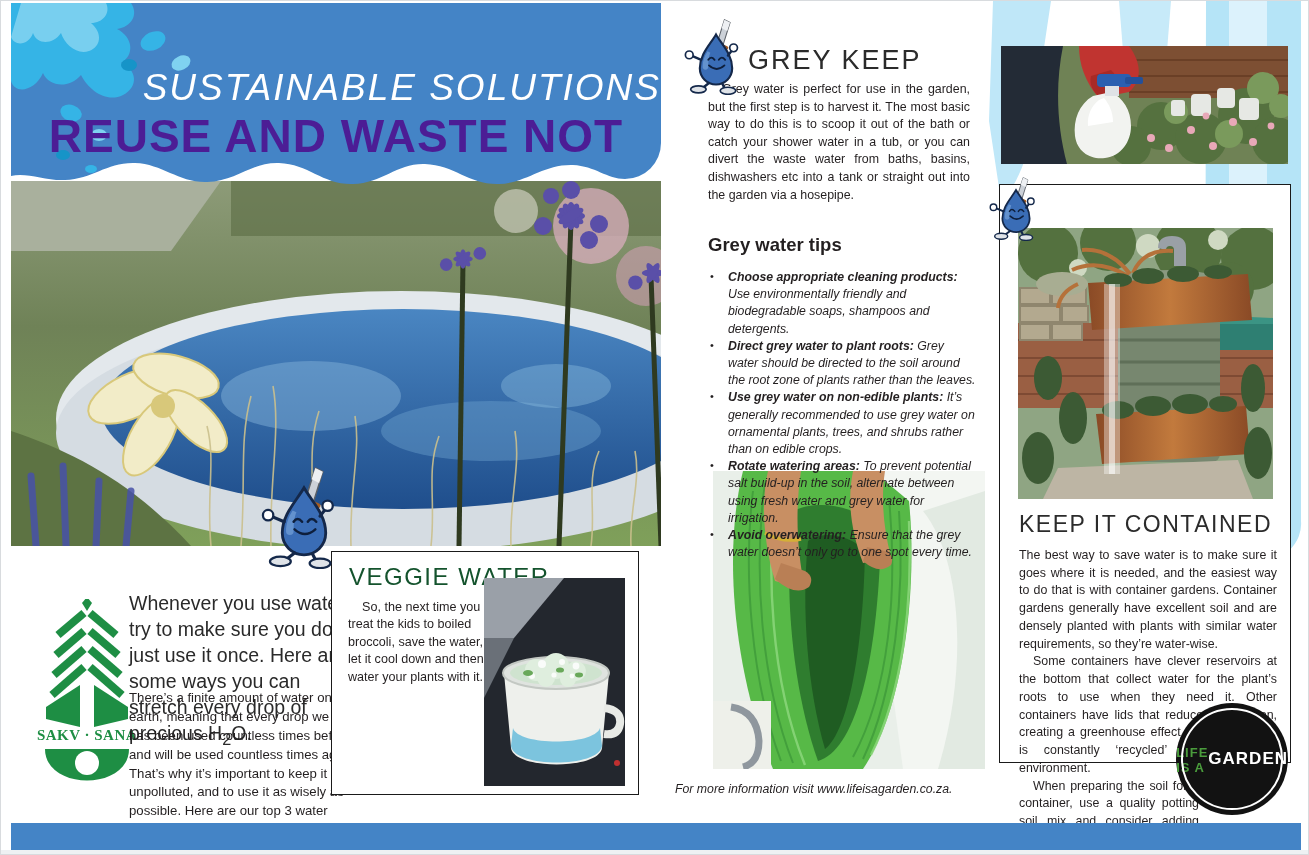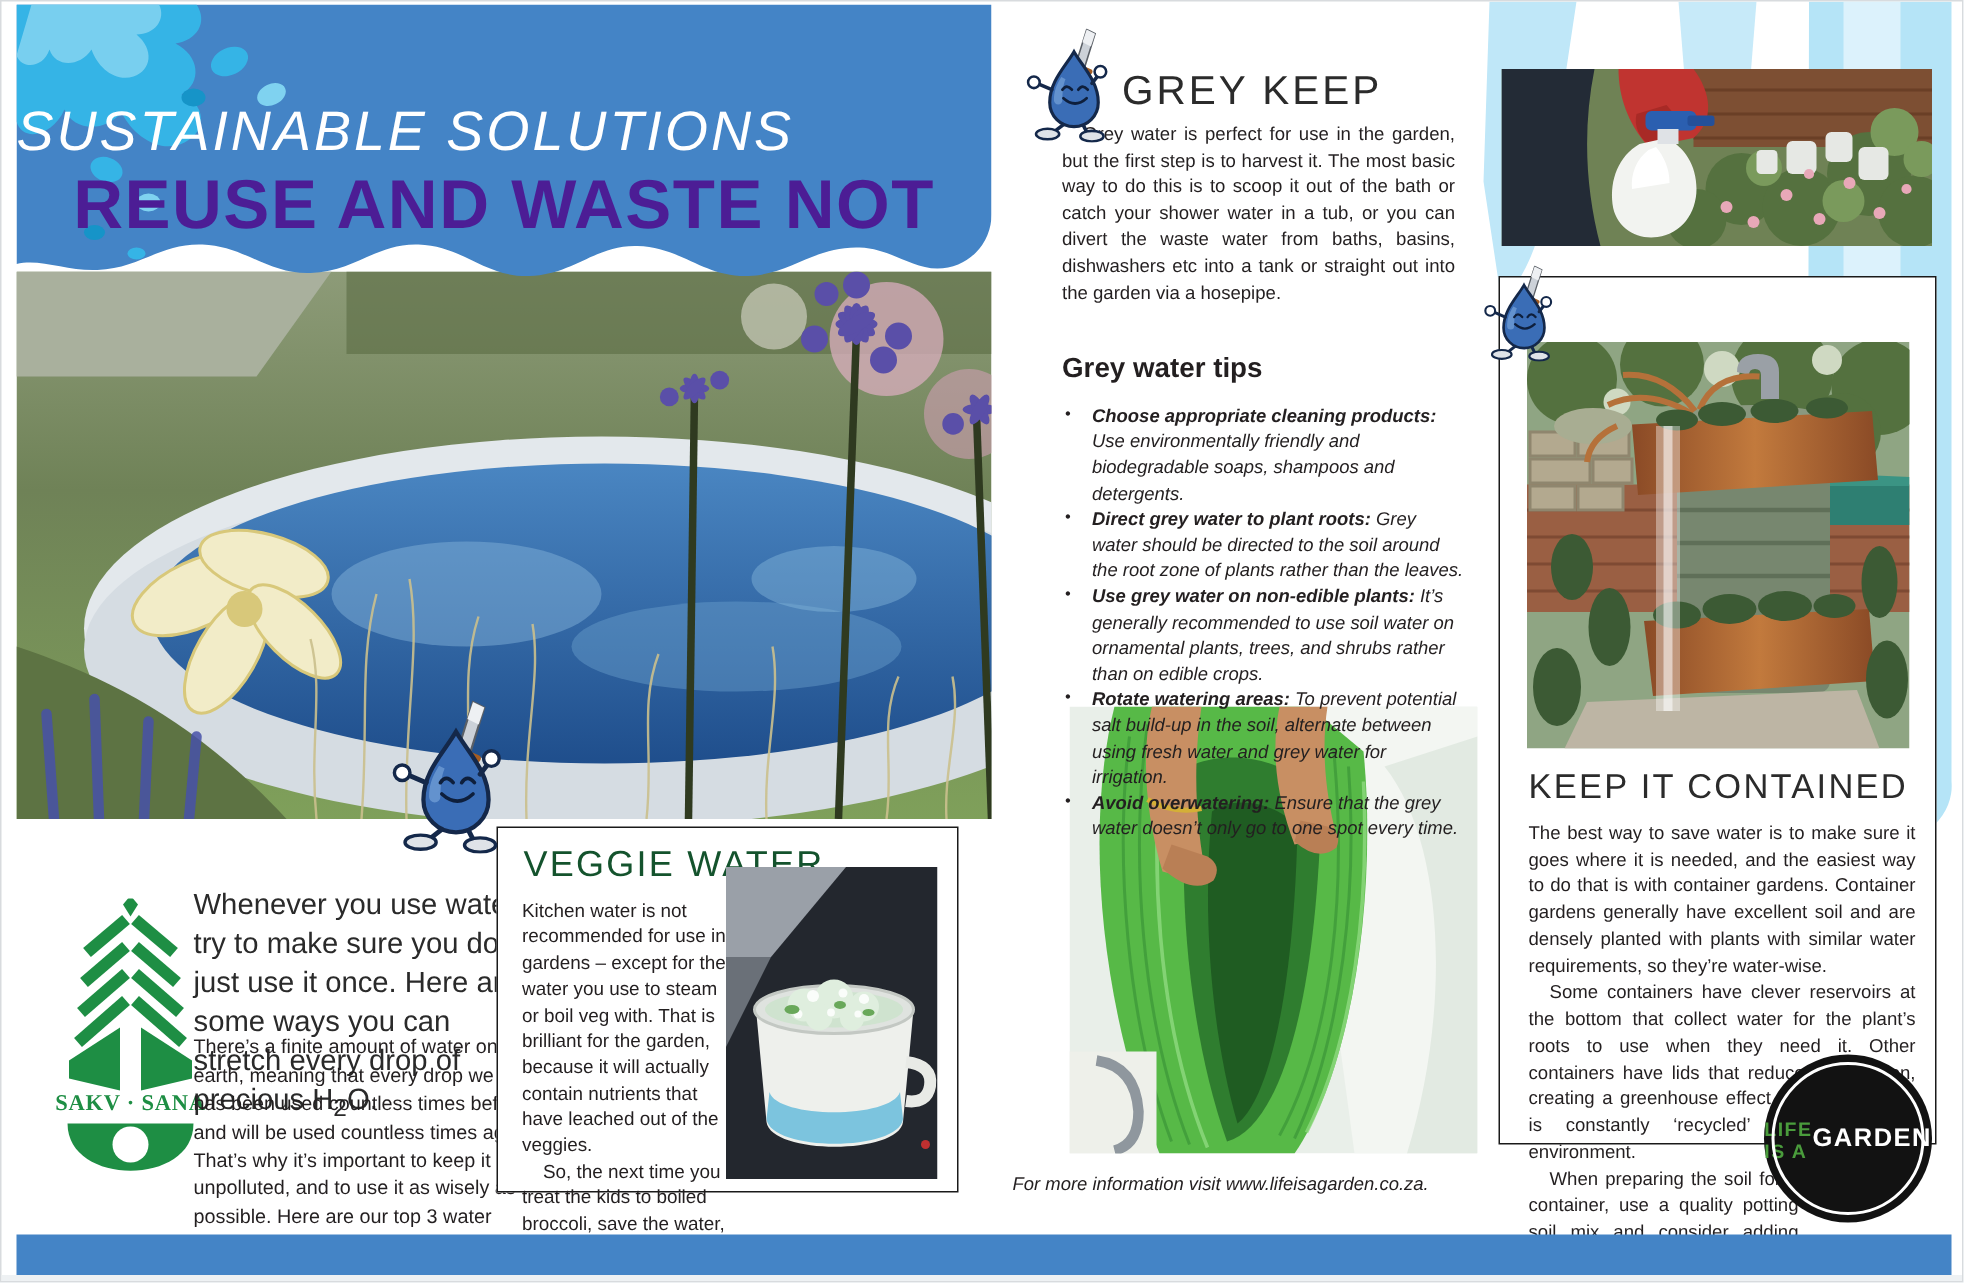--- a/index.html
+++ b/index.html
@@ -1,20 +1,20 @@
 <!DOCTYPE html>
 <html><head>
 <meta charset="utf-8">
 <style>
   html,body{margin:0;padding:0;background:#eef1f3;font-family:"Liberation Sans",sans-serif;color:#231f20;}
   #spread{position:relative;width:1309px;height:855px;background:#fff;overflow:hidden;border:1px solid #d8dbde;box-sizing:border-box;}
   .abs{position:absolute;}
   
   #banner-svg{left:10px;top:2px;width:650px;height:196px;z-index:2;}
-  #kicker{left:10px;top:66px;width:650px;text-align:left;z-index:3;
+  #kicker{left:10px;top:66px;width:650px;text-align:right;z-index:3;
           font-style:italic;font-weight:300;font-size:37px;letter-spacing:2px;color:#ffffff;}
   #main-title{left:10px;top:108px;width:650px;text-align:center;z-index:3;
           font-weight:800;font-size:46px;letter-spacing:1px;color:#4c1d95;}
   
   .photo{display:block;}
   #photo-bath{left:10px;top:180px;width:650px;height:365px;z-index:1;}
   #photo-spray{left:1000px;top:45px;width:287px;height:118px;z-index:1;}
   #photo-bucket{left:712px;top:470px;width:272px;height:298px;z-index:1;}
   
   #sana-logo{left:33px;top:598px;width:106px;height:182px;z-index:2;}
@@ -218,21 +218,20 @@
     <path d="M11,150 C11,192 95,192 95,150 Z" fill="#1e8e44"></path>
     <circle cx="53" cy="164" r="12" fill="#ffffff"></circle>
   </svg>
 
   <div id="intro-lead" class="abs"><span>Whenever you use water, try to make sure you don’t just use it once. Here are some ways you can stretch every drop of precious H</span><sub>2</sub><span>O.</span></div>
   <div id="intro-body" class="abs">There’s a finite amount of water on earth, meaning that every drop we use has been used countless times before and will be used countless times again. That’s why it’s important to keep it unpolluted, and to use it as wisely as possible. Here are our top 3 water recycling tips:</div>
 
   <div id="veggie-box" class="abs"></div>
   <div id="veggie-title" class="abs">VEGGIE WATER</div>
   <div id="veggie-text" class="abs">
-    <p class="noindent">Kitchen water is not recommended for use in gardens – except for the water you use to steam or boil veg with. That is brilliant for the garden, because it will actually contain nutrients that have leached out of the veggies.</p>
     <p class="indent">So, the next time you treat the kids to boiled broccoli, save the water, let it cool down and then water your plants with it.</p>
   </div>
 
   <svg id="photo-pot" class="abs photo" viewBox="0 0 141 208" preserveAspectRatio="none">
     <rect width="141" height="208" fill="#23272e"></rect>
     <path d="M0,0 H80 L30,60 H0 Z" fill="#9aa0a8"></path>
     <path d="M0,60 L30,60 L0,120 Z" fill="#6a7078"></path>
     <path d="M20,95 C20,85 125,85 125,95 L118,170 C115,192 30,192 27,170 Z" fill="#eef0ec"></path>
     <path d="M27,168 C30,190 115,190 118,168 L116,150 C110,168 34,168 29,150 Z" fill="#7cc4de"></path>
     <ellipse cx="72" cy="95" rx="53" ry="16" fill="#dfe3df" stroke="#c3c8c3" stroke-width="2"></ellipse>
@@ -266,21 +265,21 @@
   </svg>
   <div id="grey-title" class="abs">GREY KEEP</div>
   <div id="grey-paras" class="abs">
     <p class="indent">Grey water is perfect for use in the garden, but the first step is to harvest it. The most basic way to do this is to scoop it out of the bath or catch your shower water in a tub, or you can divert the waste water from baths, basins, dishwashers etc into a tank or straight out into the garden via a hosepipe.</p>
   </div>
 
   <div id="tips-title" class="abs">Grey water tips</div>
   <ul id="tips-list" class="abs">
     <li><span class="tip-lead">Choose appropriate cleaning products:</span> <span class="tip-text">Use environmentally friendly and biodegradable soaps, shampoos and detergents.</span></li>
     <li><span class="tip-lead">Direct grey water to plant roots:</span> <span class="tip-text">Grey water should be directed to the soil around the root zone of plants rather than the leaves.</span></li>
-    <li><span class="tip-lead">Use grey water on non-edible plants:</span> <span class="tip-text">It’s generally recommended to use soil water on ornamental plants, trees, and shrubs rather than on edible crops.</span></li>
+    <li><span class="tip-lead">Use grey water on non-edible plants:</span> <span class="tip-text">It’s generally recommended to use grey water on ornamental plants, trees, and shrubs rather than on edible crops.</span></li>
     <li><span class="tip-lead">Rotate watering areas:</span> <span class="tip-text">To prevent potential salt build-up in the soil, alternate between using fresh water and grey water for irrigation.</span></li>
     <li><span class="tip-lead">Avoid overwatering:</span> <span class="tip-text">Ensure that the grey water doesn’t only go to one spot every time.</span></li>
   </ul>
 
   <svg id="photo-bucket" class="abs photo" viewBox="0 0 272 298" preserveAspectRatio="none">
     <rect width="272" height="298" fill="#e9efe9"></rect>
     <path d="M150,0 H272 V298 H190 Z" fill="#f3f6f2"></path>
     <path d="M210,40 C250,90 255,200 225,298 L272,298 L272,20 Z" fill="#e2eae2"></path>
     <path d="M30,0 C10,80 20,200 60,298 L150,298 C190,240 205,120 196,30 L160,0 Z" fill="#57b947"></path>
     <path d="M80,40 C70,120 80,220 105,290 C140,280 165,200 168,60 C140,30 100,30 80,40 Z" fill="#2f7d2f"></path>

